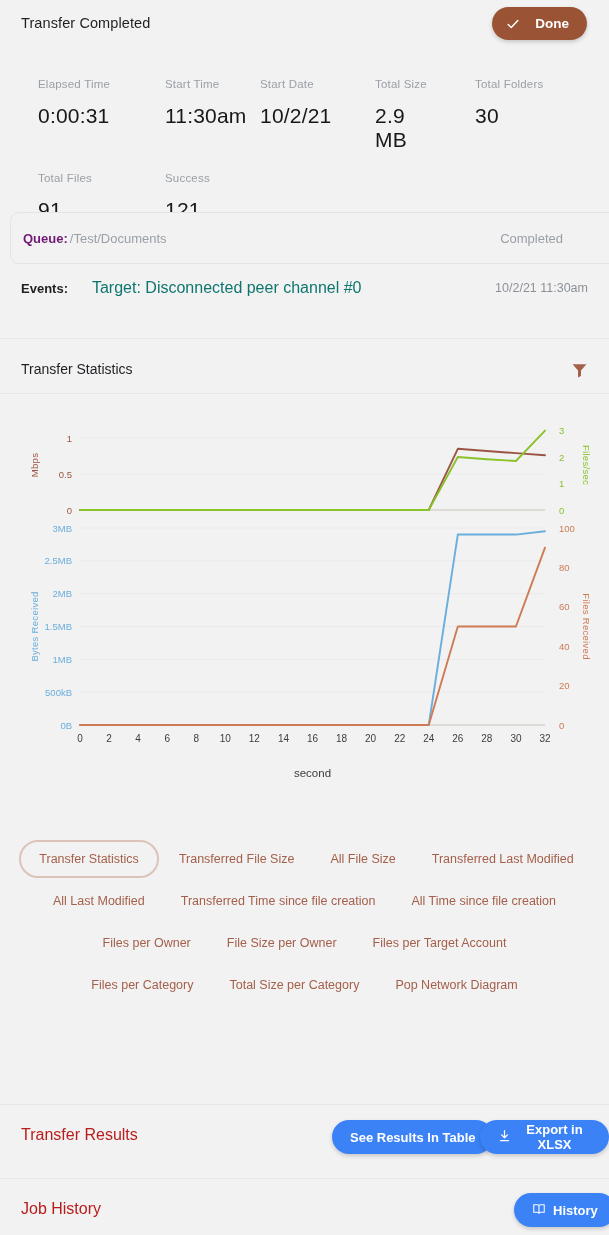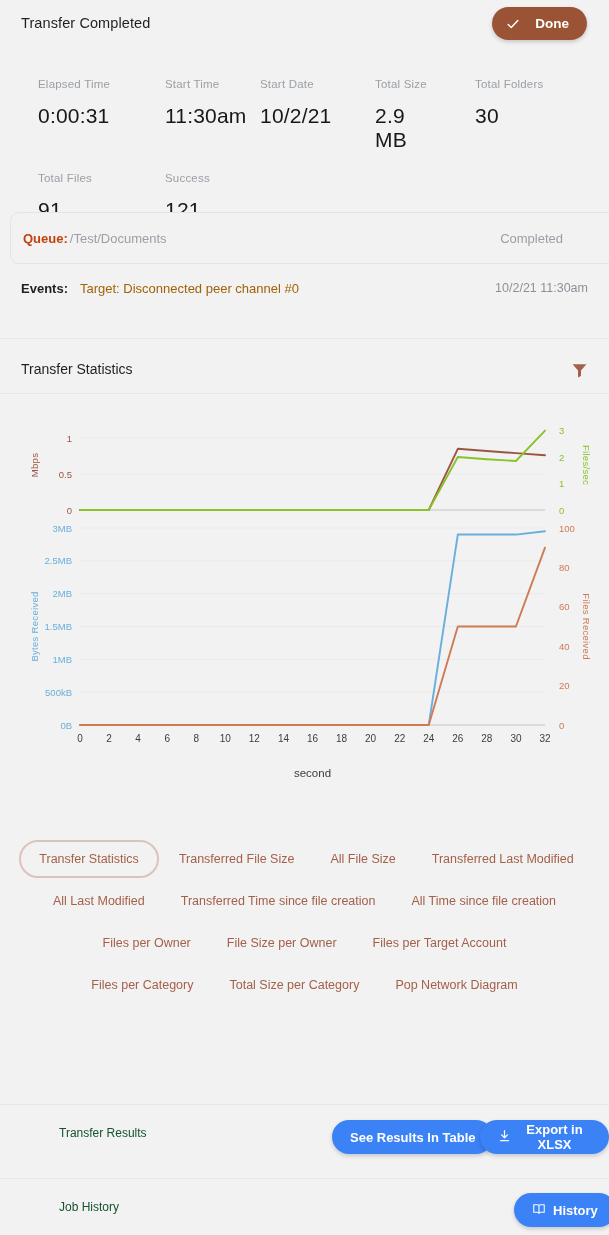--- a/index.html
+++ b/index.html
@@ -41,28 +41,28 @@
   .c3 { width: 100px; } .c4 { width: 120px; }
 
   
   .queue-card {
     position: absolute; left: 10px; top: 212px;
     width: 620px; height: 52px;
     background: #f2f2f2; border: 1px solid #e4e4e4;
     border-radius: 9px;
     display: flex; align-items: center;
   }
-  .queue-label { margin-left: 12px; font-size: 13px; font-weight: bold; color: #c2410c; }
+  .queue-label { margin-left: 12px; font-size: 13px; font-weight: bold; color: #701a75; }
   .queue-path { margin-left: 2px; font-size: 13px; color: #9aa0a6; }
   .queue-status { position: absolute; right: 66px; font-size: 13px; color: #9aa0a6; }
 
   
   .events-row { position: absolute; left: 21px; top: 264px; width: 567px; height: 48px; display: flex; align-items: center; }
   .events-label { font-size: 13px; font-weight: bold; color: #1f2023; }
-  .events-text { margin-left: 12px; font-size: 13px; color: #a16207; }
+  .events-text { margin-left: 24px; font-size: 16px; color: #0f766e; }
   .events-time { position: absolute; right: 0; font-size: 12.5px; color: #8d9298; }
 
   
   .section-head { position: absolute; left: 21px; top: 360px; width: 567px; height: 26px; }
   .section-head .t { font-size: 14px; color: #1f2023; }
   .filter-icon { position: absolute; right: 0; top: 2px; cursor: pointer; }
 
   
   .chart-wrap { position: absolute; left: 0; top: 398px; width: 609px; height: 400px; }
   .chart-svg { display: block; }
@@ -78,21 +78,21 @@
     border: none; background: transparent;
     color: #a4604a; font-size: 12.5px; font-family: inherit;
     padding: 12px 16px; margin: 2px 2px;
     border-radius: 22px; cursor: pointer; white-space: nowrap;
   }
   .chip.active { border: 2px solid #dcc3b9; padding: 10px 18px; color: #a4604a; }
 
   
   .divider { position: absolute; left: 0; width: 609px; height: 1px; background: #e7e7e7; }
   .foot-row { position: absolute; left: 0; width: 609px; height: 62px; }
-  .foot-title { position: absolute; left: 21px; top: 20px; font-size: 12px; color: #14532d; margin-left: 38px; }
+  .foot-title { position: absolute; left: 21px; top: 20px; font-size: 16px; color: #b91c1c; }
   .pill {
     position: absolute; height: 34px; border: none; border-radius: 18px;
     background: #3b82f6; color: #fff; font-family: inherit;
     font-size: 13px; font-weight: bold; cursor: pointer;
     display: flex; align-items: center; justify-content: center; gap: 7px;
     padding: 0 18px;
     box-shadow: 0 2px 4px rgba(0,0,0,.18);
   }
 </style>
 </head>

